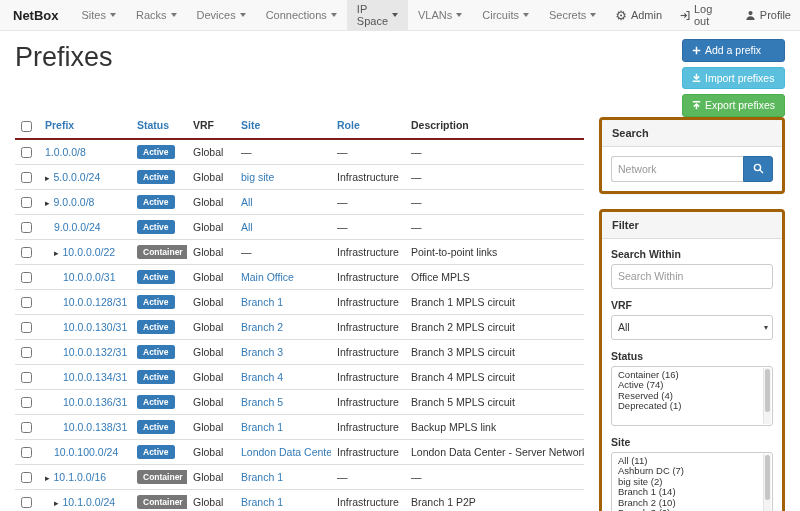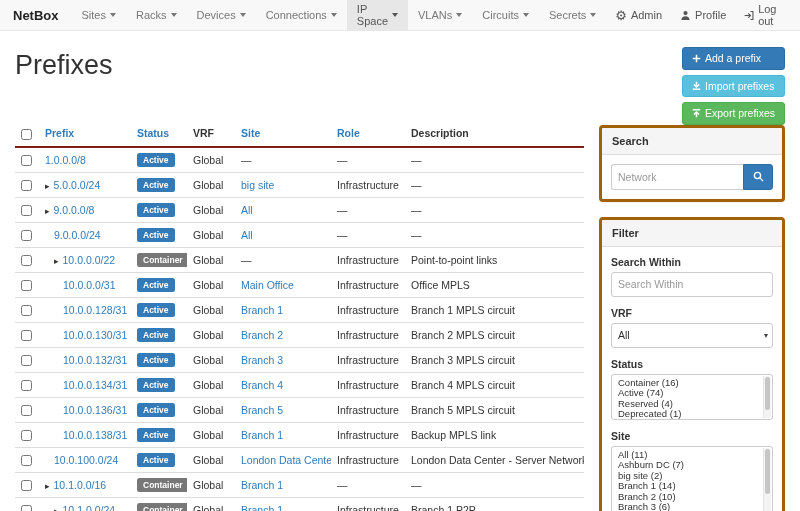--- a/index.html
+++ b/index.html
@@ -17,21 +17,21 @@
   .nav-item { display:flex; align-items:center; gap:4px; padding:0 10px;
     color:#777; cursor:pointer; text-decoration:none; }
   .nav-item.active { background:#e7e7e7; color:#555; }
   .caret { display:inline-block; width:0; height:0; border-left:3.5px solid transparent;
     border-right:3.5px solid transparent; border-top:4px solid currentColor; }
   .nav-right { display:flex; align-items:stretch; }
   .nav-user { display:flex; align-items:center; gap:4px; padding:0 9px; color:#555; cursor:pointer; }
   .gear-glyph { font-size:13px; line-height:1; }
   
   .content { padding:0 15px; }
-  .header-row { display:flex; justify-content:space-between; align-items:flex-start; margin-top:13px; }
+  .header-row { display:flex; justify-content:space-between; align-items:flex-start; margin-top:5px; }
   h1 { font-size:27px; font-weight:500; margin:6px 0 12px; color:#333; }
   .btns { display:flex; gap:5px; margin-top:3px;flex-direction:column; }
   .btn { display:inline-flex; align-items:center; gap:4px; border-radius:3px;
     padding:4px 9px; font-size:10.5px; color:#fff; border:1px solid transparent;
     cursor:pointer; font-family:inherit; line-height:1.2; }
   .btn-primary { background:#337ab7; border-color:#2e6da4; }
   .btn-info    { background:#5bc0de; border-color:#46b8da; }
   .btn-success { background:#5cb85c; border-color:#4cae4c; }
   .main-row { display:flex; gap:15px; align-items:flex-start; }
   
@@ -118,33 +118,33 @@
         <span>Secrets</span>
         <b class="caret"></b>
       </a>
     </div>
   <div class="nav-right" id="nav-user">
       <a class="nav-user">
         <span class="gear-glyph">⚙</span>
         <span>Admin</span>
       </a>
       <a class="nav-user">
-        <svg width="11" height="11" viewBox="0 0 16 16" fill="#555">
-          <circle cx="8" cy="4.5" r="3"></circle>
-          <path d="M2 14.5c0-3.5 2.7-5.5 6-5.5s6 2 6 5.5z"></path>
-        </svg>
-        <span>Profile</span>
-      </a>
-      <a class="nav-user">
         <svg width="11" height="11" viewBox="0 0 16 16" fill="none" stroke="#555" stroke-width="1.8">
           <path d="M10.5 1.5h4v13h-4"></path>
           <path d="M1 8h9"></path>
           <path d="M7 4.5L10.5 8 7 11.5"></path>
         </svg>
         <span>Log out</span>
+      </a>
+      <a class="nav-user">
+        <svg width="11" height="11" viewBox="0 0 16 16" fill="#555">
+          <circle cx="8" cy="4.5" r="3"></circle>
+          <path d="M2 14.5c0-3.5 2.7-5.5 6-5.5s6 2 6 5.5z"></path>
+        </svg>
+        <span>Profile</span>
       </a>
     </div>
 </div>
 
 <div class="content">
   <div class="header-row">
     <h1>Prefixes</h1>
     <div class="btns">
       <button class="btn btn-primary">
         <svg width="9" height="9" viewBox="0 0 12 12">
@@ -357,21 +357,21 @@
           <label class="f-label first">Search Within</label>
           <input type="text" class="f-input" placeholder="Search Within" style="">
 
           <label class="f-label">VRF</label>
           <div class="select-wrap">
             <select class="f-input" id="vrf-select"><option>All</option></select>
             <span class="select-caret">▾</span>
           </div>
 
           <label class="f-label">Status</label>
-          <div class="listbox" style="height:46px">
+          <div class="listbox" style="height:60px">
             <div id="status-options">
                 <div class="lb-option">Container (16)</div>
                 <div class="lb-option">Active (74)</div>
                 <div class="lb-option">Reserved (4)</div>
                 <div class="lb-option">Deprecated (1)</div>
               </div>
             <div class="lb-scroll">
                 <div class="lb-thumb" style="height:78%"></div>
               </div>
           </div>

